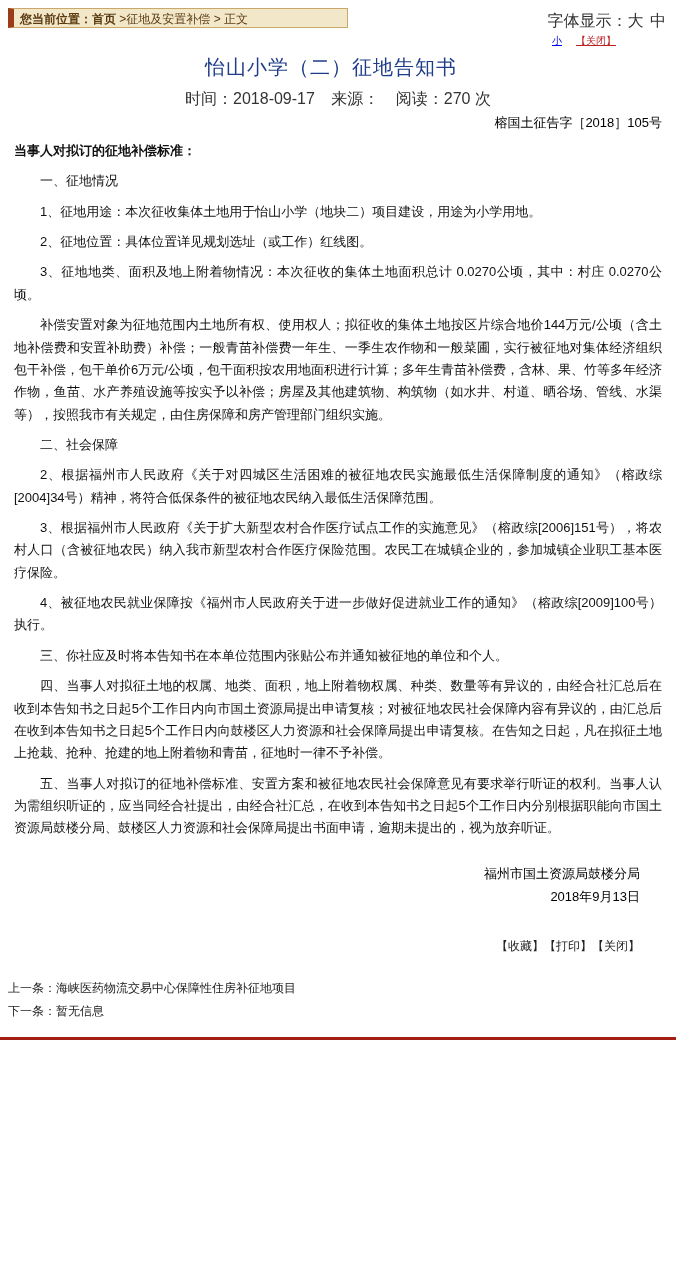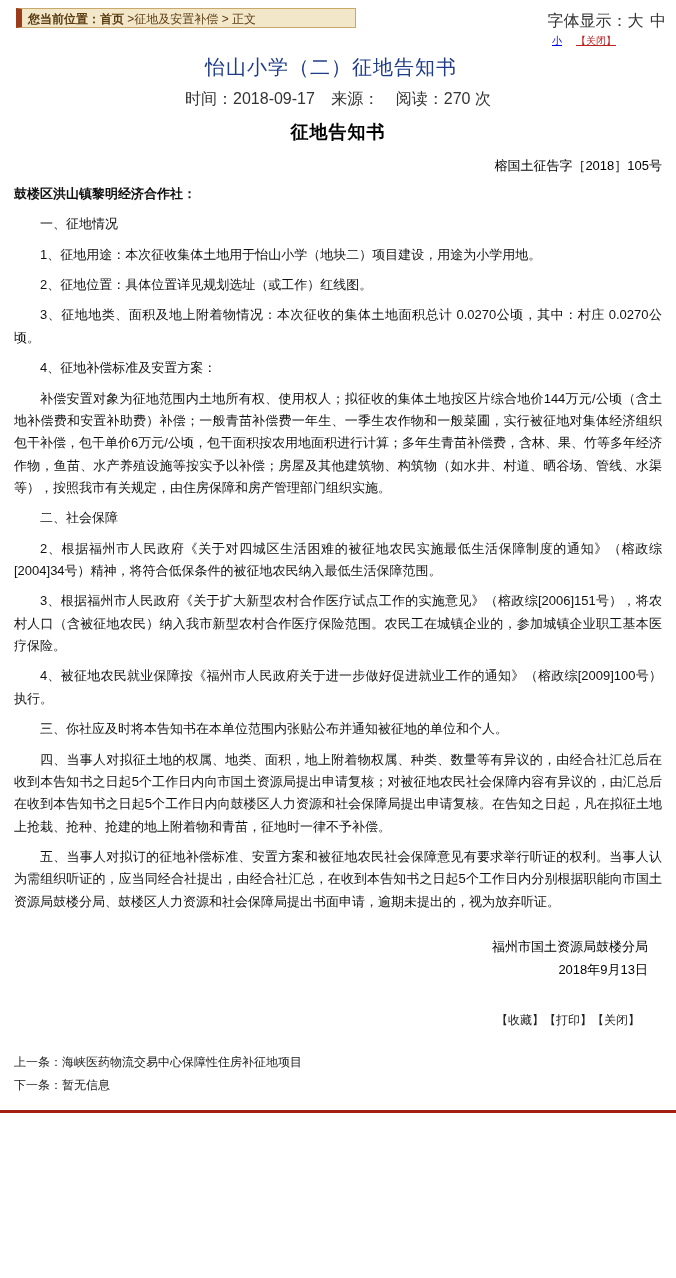--- a/index.html
+++ b/index.html
@@ -17,21 +17,21 @@
     min-height: 1278px;
     position: relative;
     background: #fff;
     box-sizing: border-box;
   }
   
   .topbar {
     display: flex;
     align-items: flex-start;
     justify-content: space-between;
-    padding: 8px 10px 0 16px;
+    padding: 8px 10px 0 8px;
   }
   .crumb-wrap {
     position: relative;
     width: 340px;
     height: 22px;
   }
   .crumb {
     background: #f3e7c9;
     border: 1px solid #c8a96a;
     border-left: 6px solid #9b3b19;
@@ -83,56 +83,56 @@
   .sub-title {
     text-align: center;
     font-size: 18px;
     font-weight: bold;
     margin-top: 10px;
     letter-spacing: 1px;
   }
   .docnum {
     text-align: right;
     font-size: 13px;
-    margin: 13px 14px 0 0;
+    margin: 4px 14px 0 0;
   }
 
   
   .content {
     padding: 0 14px;
     font-size: 13px;
     line-height: 1.72;
     text-align: justify;
     color: #111;
   }
   .content p { margin: 8px 0; }
   .salute { margin-top: 14px; font-weight: bold; }
   .indent { text-indent: 2em; }
   .sec { text-indent: 2em; }
 
   
   .sign {
     text-align: right;
     font-size: 13px;
-    padding: 0 28px;
+    padding: 0 36px;
     line-height: 1.8;
     margin-top: 22px;
   }
   .actions {
     text-align: right;
     font-size: 12px;
     padding: 0 36px;
     margin-top: 30px;
     color: #222;
   }
   .actions a { color: #222; text-decoration: none; }
 
   .prevnext {
     font-size: 12px;
-    padding: 0 14px;
+    padding: 0 8px;
     margin-top: 22px;
     line-height: 1.9;
     color: #222;
   }
 
   
   .footer {
     margin-top: 14px;
     border-top: 3px solid #a31f11;
     background: #ffffff;
@@ -160,31 +160,29 @@
   </div>
 
   <h1 class="doc-title">怡山小学（二）征地告知书</h1>
 
   <div class="meta">
     <span>时间：2018-09-17</span>
     <span>来源：</span>
     <span>阅读：270 次</span>
   </div>
 
-  <div class="sub-title">征地告知书</div>
 
   <div class="docnum">榕国土征告字［2018］105号</div>
 
   <div class="content">
-    <p class="salute">鼓楼区洪山镇黎明经济合作社：</p>
+    <p class="salute">当事人对拟订的征地补偿标准：</p>
     <p class="sec">一、征地情况</p>
     <p class="indent">1、征地用途：本次征收集体土地用于怡山小学（地块二）项目建设，用途为小学用地。</p>
     <p class="indent">2、征地位置：具体位置详见规划选址（或工作）红线图。</p>
     <p class="indent">3、征地地类、面积及地上附着物情况：本次征收的集体土地面积总计 0.0270公顷，其中：村庄 0.0270公顷。</p>
-    <p class="indent">4、征地补偿标准及安置方案：</p>
     <p class="indent">补偿安置对象为征地范围内土地所有权、使用权人；拟征收的集体土地按区片综合地价144万元/公顷（含土地补偿费和安置补助费）补偿；一般青苗补偿费一年生、一季生农作物和一般菜圃，实行被征地对集体经济组织包干补偿，包干单价6万元/公顷，包干面积按农用地面积进行计算；多年生青苗补偿费，含林、果、竹等多年经济作物，鱼苗、水产养殖设施等按实予以补偿；房屋及其他建筑物、构筑物（如水井、村道、晒谷场、管线、水渠等），按照我市有关规定，由住房保障和房产管理部门组织实施。</p>
     <p class="sec">二、社会保障</p>
     <p class="indent">2、根据福州市人民政府《关于对四城区生活困难的被征地农民实施最低生活保障制度的通知》（榕政综[2004]34号）精神，将符合低保条件的被征地农民纳入最低生活保障范围。</p>
     <p class="indent">3、根据福州市人民政府《关于扩大新型农村合作医疗试点工作的实施意见》（榕政综[2006]151号），将农村人口（含被征地农民）纳入我市新型农村合作医疗保险范围。农民工在城镇企业的，参加城镇企业职工基本医疗保险。</p>
     <p class="indent">4、被征地农民就业保障按《福州市人民政府关于进一步做好促进就业工作的通知》（榕政综[2009]100号）执行。</p>
     <p class="indent">三、你社应及时将本告知书在本单位范围内张贴公布并通知被征地的单位和个人。</p>
     <p class="indent">四、当事人对拟征土地的权属、地类、面积，地上附着物权属、种类、数量等有异议的，由经合社汇总后在收到本告知书之日起5个工作日内向市国土资源局提出申请复核；对被征地农民社会保障内容有异议的，由汇总后在收到本告知书之日起5个工作日内向鼓楼区人力资源和社会保障局提出申请复核。在告知之日起，凡在拟征土地上抢栽、抢种、抢建的地上附着物和青苗，征地时一律不予补偿。</p>
     <p class="indent">五、当事人对拟订的征地补偿标准、安置方案和被征地农民社会保障意见有要求举行听证的权利。当事人认为需组织听证的，应当同经合社提出，由经合社汇总，在收到本告知书之日起5个工作日内分别根据职能向市国土资源局鼓楼分局、鼓楼区人力资源和社会保障局提出书面申请，逾期未提出的，视为放弃听证。</p>
   </div>
 

